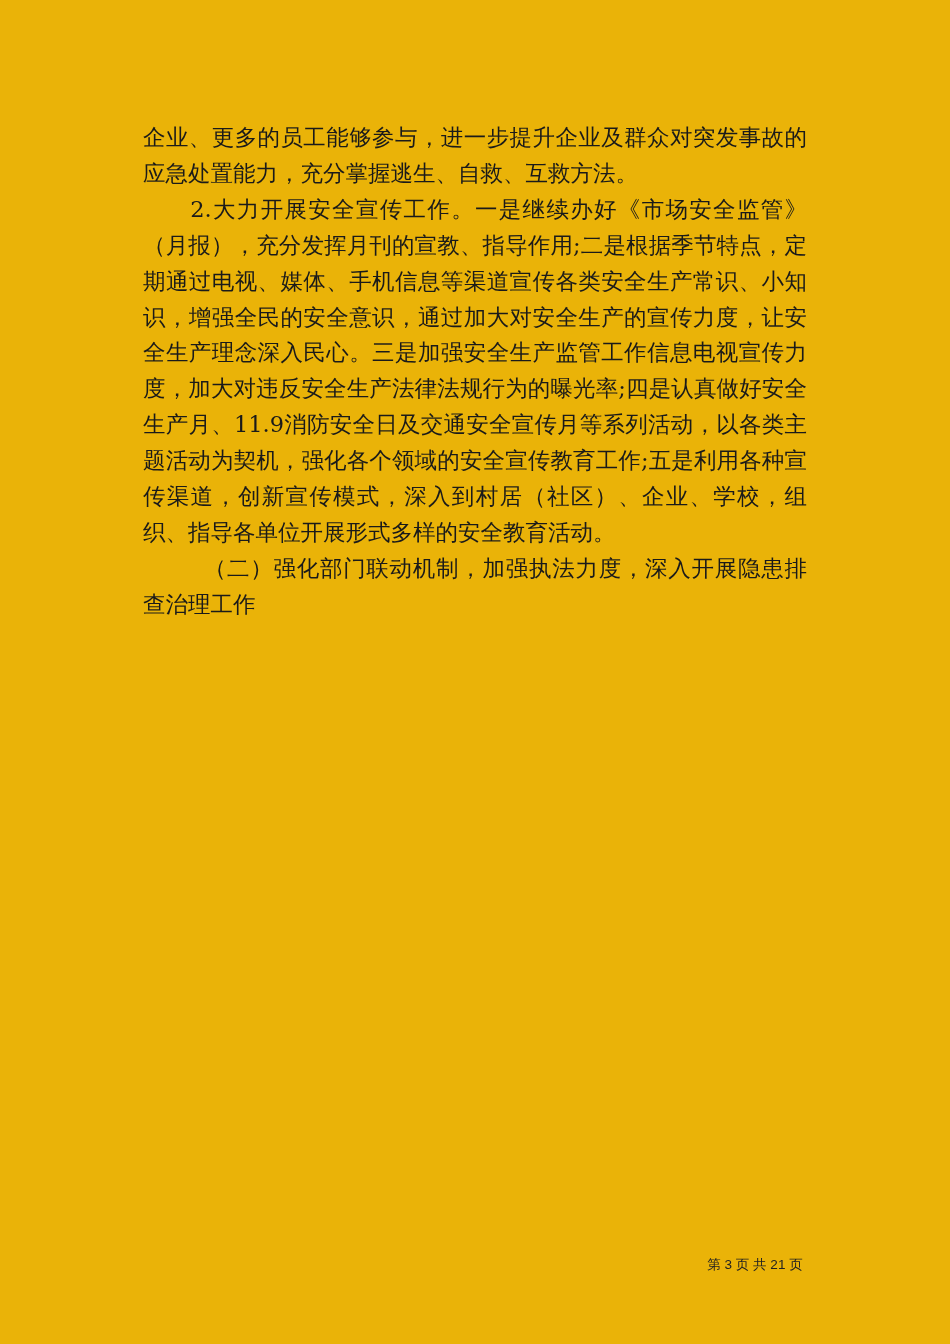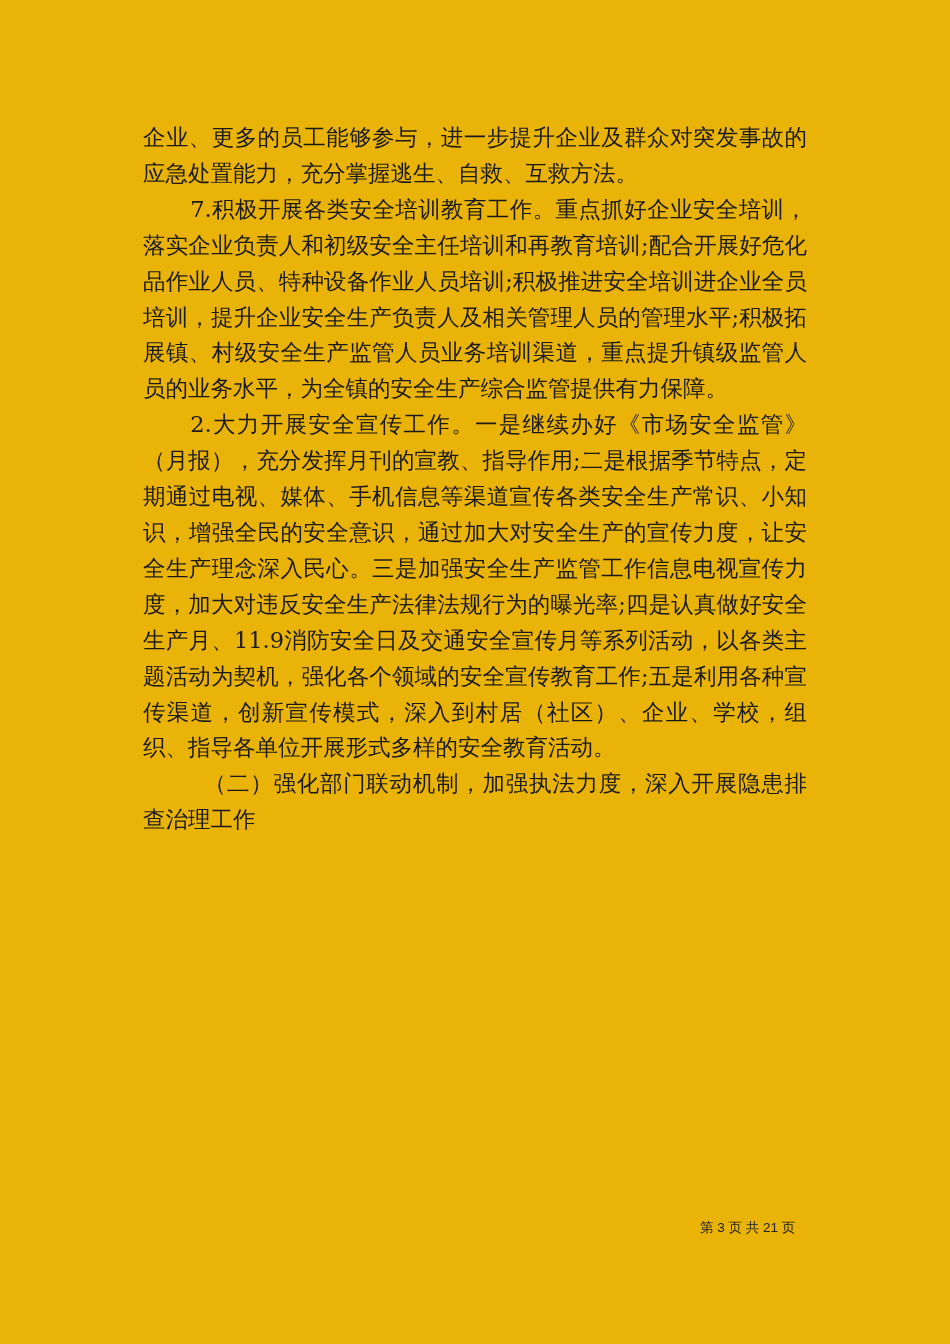--- a/index.html
+++ b/index.html
@@ -8,28 +8,27 @@
   .content {
     position: absolute; left: 143px; top: 120px; width: 664px;
     font-family: "DejaVu Serif", "Liberation Serif", serif;
     font-size: 22.5px; line-height: 35.9px; color: #1a1a1a;
     text-align: justify; text-justify: inter-character;
   }
   .content p { margin: 0; padding: 0; }
   .indent { text-indent: 2.1em; }
   .indent-h { text-indent: 2.7em; font-family: Liberation Serif, serif; }
   .footer {
-    position: absolute; left: 700px; top: 1219px; width: 110px; text-align: left;
+    position: absolute; left: 700px; top: 1256px; width: 110px; text-align: center;
     font-family: "Liberation Sans", "DejaVu Sans", sans-serif; font-size: 13.5px; color: #222;
   }
 </style>
 </head>
 <body>
 
 <div class="page">
   <div class="content">
     <p>企业、更多的员工能够参与，进一步提升企业及群众对突发事故的应急处置能力，充分掌握逃生、自救、互救方法。</p>
-    <p class="indent">7.积极开展各类安全培训教育工作。重点抓好企业安全培训，落实企业负责人和初级安全主任培训和再教育培训;配合开展好危化品作业人员、特种设备作业人员培训;积极推进安全培训进企业全员培训，提升企业安全生产负责人及相关管理人员的管理水平;积极拓展镇、村级安全生产监管人员业务培训渠道，重点提升镇级监管人员的业务水平，为全镇的安全生产综合监管提供有力保障。</p>
     <p class="indent">2.大力开展安全宣传工作。一是继续办好《市场安全监管》（月报），充分发挥月刊的宣教、指导作用;二是根据季节特点，定期通过电视、媒体、手机信息等渠道宣传各类安全生产常识、小知识，增强全民的安全意识，通过加大对安全生产的宣传力度，让安全生产理念深入民心。三是加强安全生产监管工作信息电视宣传力度，加大对违反安全生产法律法规行为的曝光率;四是认真做好安全生产月、11.9消防安全日及交通安全宣传月等系列活动，以各类主题活动为契机，强化各个领域的安全宣传教育工作;五是利用各种宣传渠道，创新宣传模式，深入到村居（社区）、企业、学校，组织、指导各单位开展形式多样的安全教育活动。</p>
     <p class="indent-h">（二）强化部门联动机制，加强执法力度，深入开展隐患排查治理工作</p>
   </div>
   <div class="footer">第 3 页 共 21 页</div>
 </div>
 
 </body></html>

